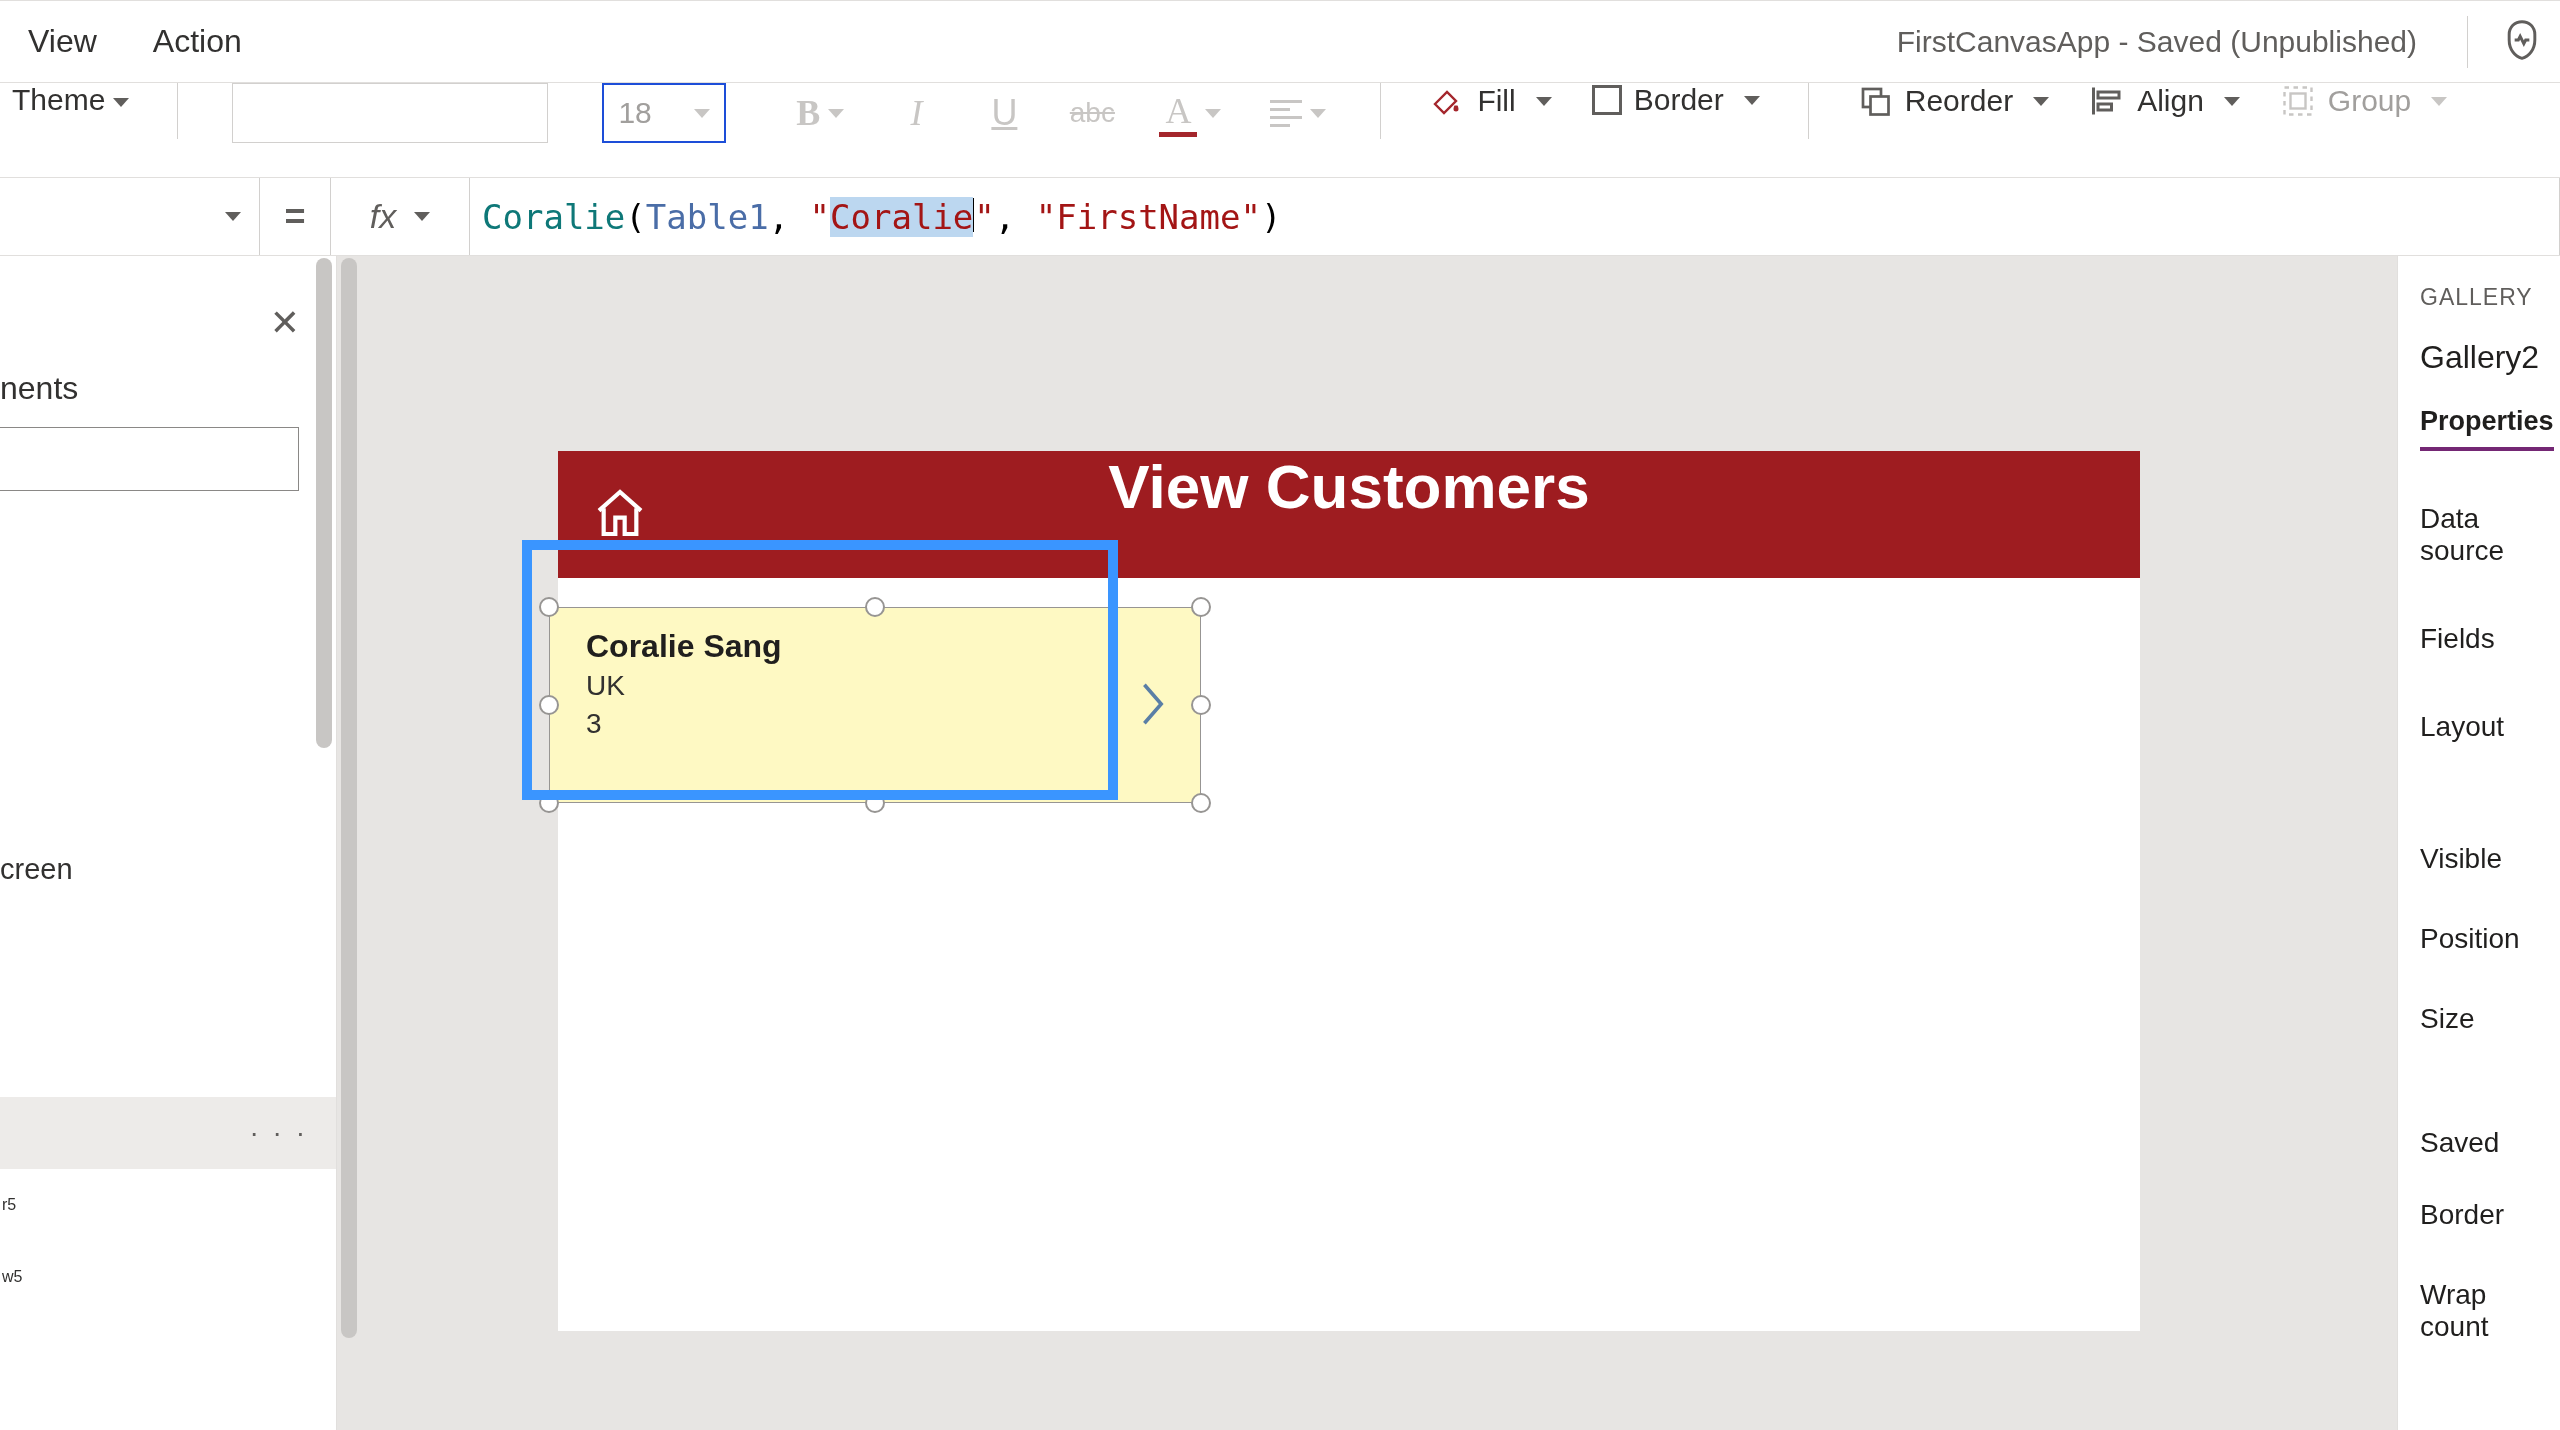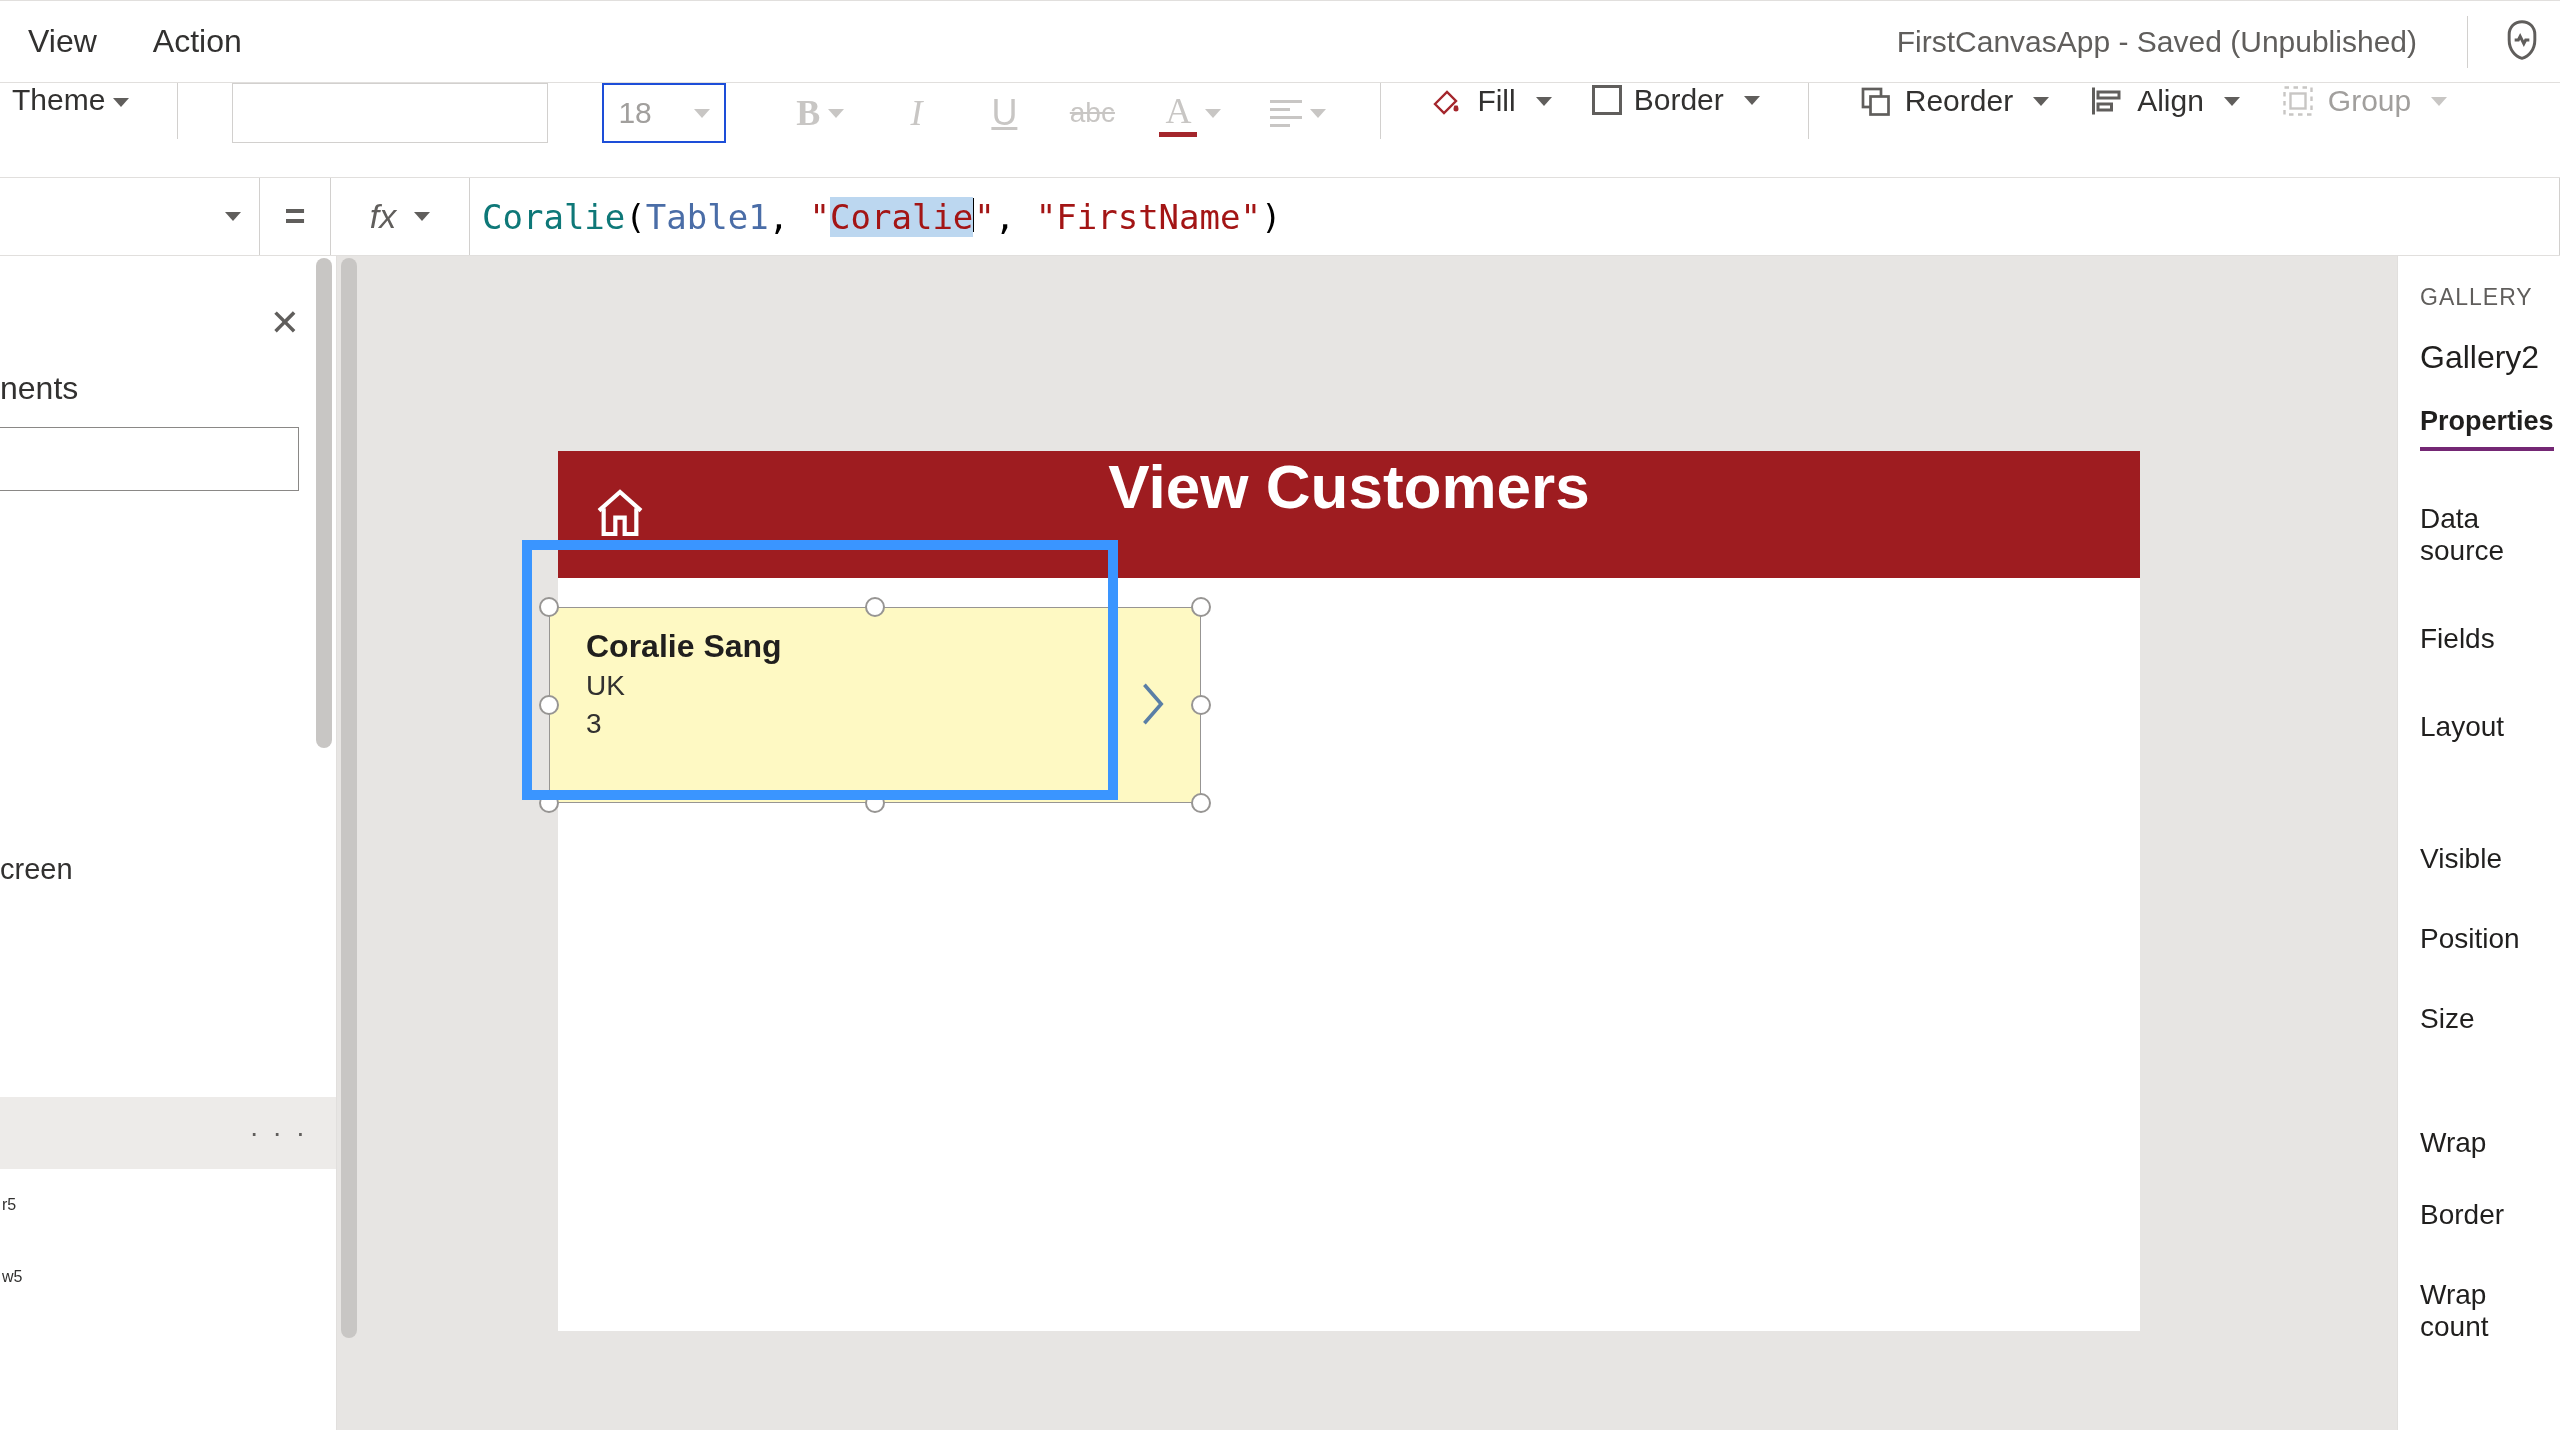--- a/index.html
+++ b/index.html
@@ -620,18 +620,18 @@
     </div>
     <div class="props-list">
       <div class="prop-row">Data source</div>
       <div class="prop-row">Fields</div>
       <div class="prop-row">Layout</div>
       <div class="prop-gap"></div>
       <div class="prop-row">Visible</div>
       <div class="prop-row" style="padding:20px 0;">Position</div>
       <div class="prop-row">Size</div>
       <div class="prop-gap"></div>
-      <div class="prop-row" style="padding:20px 0;">Wrap</div>
+      <div class="prop-row" style="padding:20px 0;">Saved</div>
       <div class="prop-row" style="padding:20px 0;">Border</div>
       <div class="prop-row">Wrap count</div>
     </div>
   </div>
 </div>
 
 </body></html>

